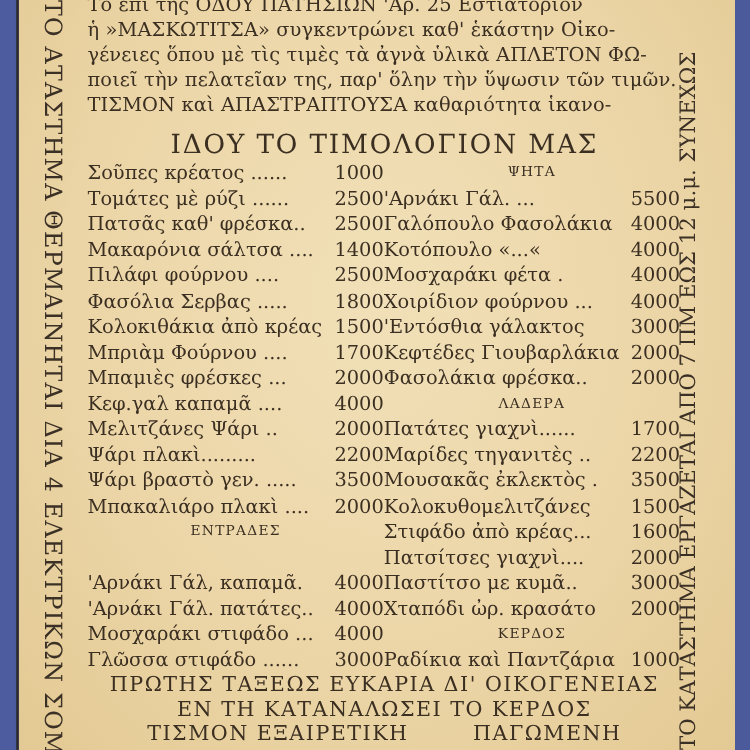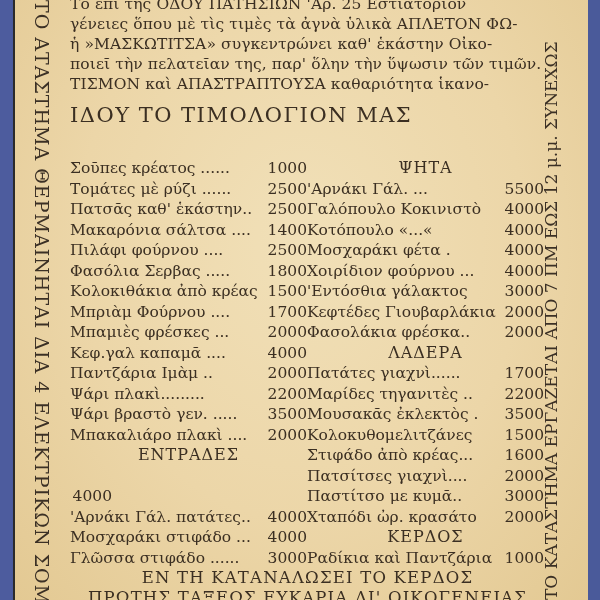--- a/index.html
+++ b/index.html
@@ -32,29 +32,29 @@
     position:absolute; left:0; top:600px; width:600px; height:30px;
     transform-origin: 0 0; transform: rotate(-90deg);
     font-size:17px; white-space:nowrap; line-height:30px; color:#3b3025;
   }
   .content { position:absolute; left:70px; top:0; width:475px; }
   .intro {
     font-size:15.5px; line-height:20px; text-align:justify; margin-top:-6px;
     letter-spacing:0.1px;
   }
   .title {
-    font-size:21px; letter-spacing:1.5px; margin-top:8px; height:26px; line-height:26px;
+    text-align:center; font-size:21px; letter-spacing:1.5px; margin-top:8px; height:26px; line-height:26px;
   }
   .menu { display:flex; }
-  .col { width:237px;margin-top:30px; }
+  .col { width:237px; }
   .row { display:flex; font-size:15.5px; height:20.5px; line-height:20.5px; white-space:nowrap; }
   .row .name { flex:1; overflow:hidden; }
   .row .price { width:42px; text-align:right; }
   .col.right .row .price { width:44px; }
-  .section { text-align:center; font-size:16px; letter-spacing:1px; height:20.5px; line-height:20.5px; }
+  .section { text-align:center; font-size:11px; letter-spacing:1px; height:20.5px; line-height:20.5px; }
   .gap { height:20.5px; }
   .footer .line { text-align:center; font-size:16.5px; letter-spacing:1.2px; line-height:19.5px; white-space:nowrap; }
   .footer .big { font-size:19px; letter-spacing:1px; display:flex; justify-content:space-between; padding:0 20px 0 8px; line-height:24px; }
   .footer .big span.spaced { letter-spacing:10px; }
 </style>
 </head>
 <body>
 
 <div class="blue-left"></div>
 <div class="blue-right"></div>
@@ -64,40 +64,40 @@
 <div class="side-left">
   <div class="vtext">ΤΟ  ΑΤΑΣΤΗΜΑ ΘΕΡΜΑΙΝΗΤΑΙ ΔΙΑ 4 ΕΛΕΚΤΡΙΚΩΝ ΣΟΜΠΩΝ</div>
 </div>
 <div class="side-right">
   <div class="vtext">ΤΟ ΚΑΤΑΣΤΗΜΑ ΕΡΓΑΖΕΤΑΙ ΑΠΟ 7 ΠΜ ΕΩΣ 12 μ.μ. ΣΥΝΕΧΩΣ</div>
 </div>
 
 <div class="content">
   <div class="intro">
     <div>Το έπί της ΟΔΟΥ ΠΑΤΗΣΙΩΝ 'Αρ. 25 Εστιατόριον</div>
+    <div>ἡ »ΜΑΣΚΩΤΙΤΣΑ» συγκεντρώνει καθ' ἑκάστην Οἰκο-</div>
     <div>γένειες ὅπου μὲ τὶς τιμὲς τὰ ἀγνὰ ὑλικὰ ΑΠΛΕΤΟΝ ΦΩ-</div>
-    <div>ἡ »ΜΑΣΚΩΤΙΤΣΑ» συγκεντρώνει καθ' ἑκάστην Οἰκο-</div>
     <div>ποιεῖ τὴν πελατεῖαν της, παρ' ὅλην τὴν ὕψωσιν τῶν τιμῶν.</div>
     <div>ΤΙΣΜΟΝ καὶ ΑΠΑΣΤΡΑΠΤΟΥΣΑ καθαριότητα ἱκανο-</div>
   </div>
 
   <div class="title">ΙΔΟΥ ΤΟ ΤΙΜΟΛΟΓΙΟΝ ΜΑΣ</div>
 
   <div class="menu">
     <div class="col left">
       <div class="row">
           <span class="name">Σοῦπες κρέατος ......</span>
           <span class="price">1000</span>
         </div>
       <div class="row">
           <span class="name">Τομάτες μὲ ρύζι ......</span>
           <span class="price">2500</span>
         </div>
       <div class="row">
-          <span class="name">Πατσᾶς καθ' ἑκάστην..</span>
+          <span class="name">Πατσᾶς καθ' φρέσκα..</span>
           <span class="price">2500</span>
         </div>
       <div class="row">
           <span class="name">Μακαρόνια σάλτσα ....</span>
           <span class="price">1400</span>
         </div>
       <div class="row">
           <span class="name">Πιλάφι φούρνου ....</span>
           <span class="price">2500</span>
         </div>
@@ -115,38 +115,39 @@
         </div>
       <div class="row">
           <span class="name">Μπαμιὲς φρέσκες ...</span>
           <span class="price">2000</span>
         </div>
       <div class="row">
           <span class="name">Κεφ.γαλ καπαμᾶ ....</span>
           <span class="price">4000</span>
         </div>
       <div class="row">
-          <span class="name">Παντζάρια Ιμὰμ ..</span>
+          <span class="name">Μελιτζάνες Ψάρι ..</span>
           <span class="price">2000</span>
         </div>
       <div class="row">
           <span class="name">Ψάρι πλακὶ.........</span>
           <span class="price">2200</span>
         </div>
       <div class="row">
           <span class="name">Ψάρι βραστὸ γεν. .....</span>
           <span class="price">3500</span>
         </div>
       <div class="row">
           <span class="name">Μπακαλιάρο πλακὶ ....</span>
           <span class="price">2000</span>
         </div>
       <div class="section">ΕΝΤΡΑΔΕΣ</div>
       <div class="gap"></div>
       <div class="row">
+          <span class="name">'Αρνάκι Γάλ, καπαμᾶ.</span>
           <span class="price">4000</span>
         </div>
       <div class="row">
           <span class="name">'Αρνάκι Γάλ. πατάτες..</span>
           <span class="price">4000</span>
         </div>
       <div class="row">
           <span class="name">Μοσχαράκι στιφάδο ...</span>
           <span class="price">4000</span>
         </div>
@@ -156,21 +157,21 @@
         </div>
     </div>
 
     <div class="col right">
       <div class="section">ΨΗΤΑ</div>
       <div class="row">
           <span class="name">'Αρνάκι Γάλ. ...</span>
           <span class="price">5500</span>
         </div>
       <div class="row">
-          <span class="name">Γαλόπουλο Κοκινιστὸ</span>
+          <span class="name">Γαλόπουλο Φασολάκια</span>
           <span class="price">4000</span>
         </div>
       <div class="row">
           <span class="name">Κοτόπουλο «...«</span>
           <span class="price">4000</span>
         </div>
       <div class="row">
           <span class="name">Μοσχαράκι φέτα .</span>
           <span class="price">4000</span>
         </div>
@@ -225,22 +226,22 @@
         </div>
       <div class="section">ΚΕΡΔΟΣ</div>
       <div class="row">
           <span class="name">Ραδίκια καὶ Παντζάρια</span>
           <span class="price">1000</span>
         </div>
     </div>
   </div>
 
   <div class="footer">
+    <div class="line">ΠΡΩΤΗΣ ΤΑΞΕΩΣ ΕΥΚΑΡΙΑ ΔΙ' ΟΙΚΟΓΕΝΕΙΑΣ</div>
     <div class="line">ΕΝ ΤΗ ΚΑΤΑΝΑΛΩΣΕΙ ΤΟ ΚΕΡΔΟΣ</div>
-    <div class="line">ΠΡΩΤΗΣ ΤΑΞΕΩΣ ΕΥΚΑΡΙΑ ΔΙ' ΟΙΚΟΓΕΝΕΙΑΣ</div>
     <div class="line">
       <span>ΤΙΣΜΟΝ ΕΞΑΙΡΕΤΙΚΗ</span>
       &nbsp;&nbsp;&nbsp;&nbsp;&nbsp;&nbsp;
       <span>ΠΑΓΩΜΕΝΗ</span>
     </div>
     <div class="big">
       <span class="spaced">ΠΑΤΗΣΙΩΝ 25</span>
       <span>ΟΜΟΝΟΙΑ</span>
     </div>
 

